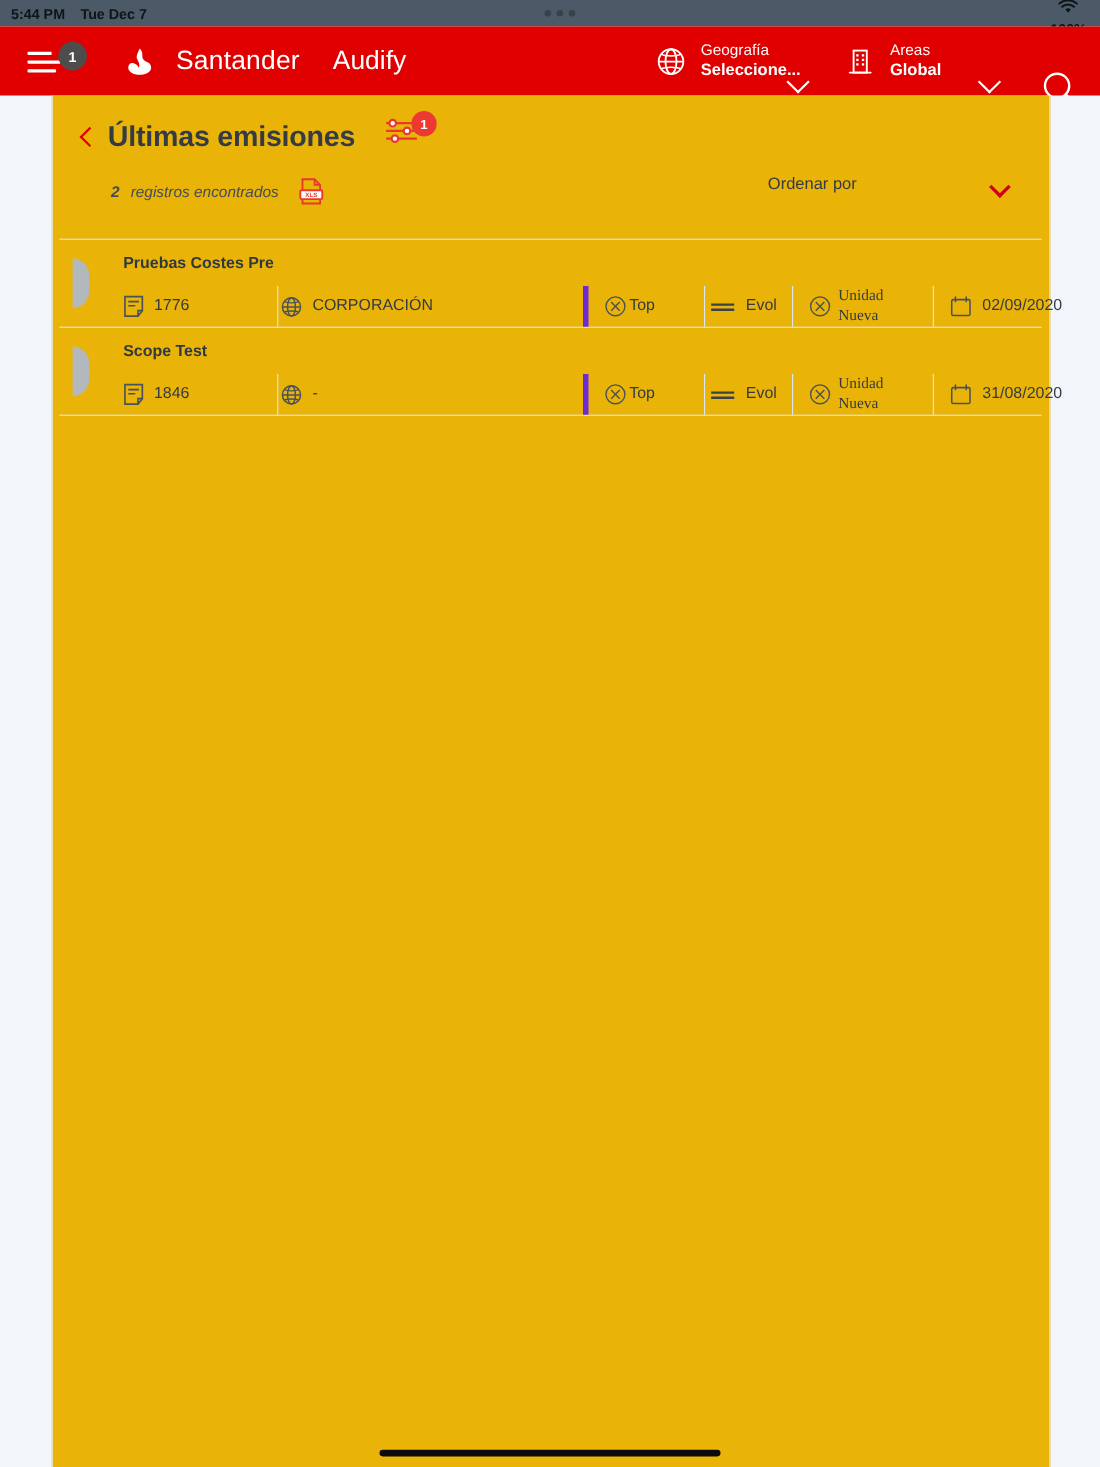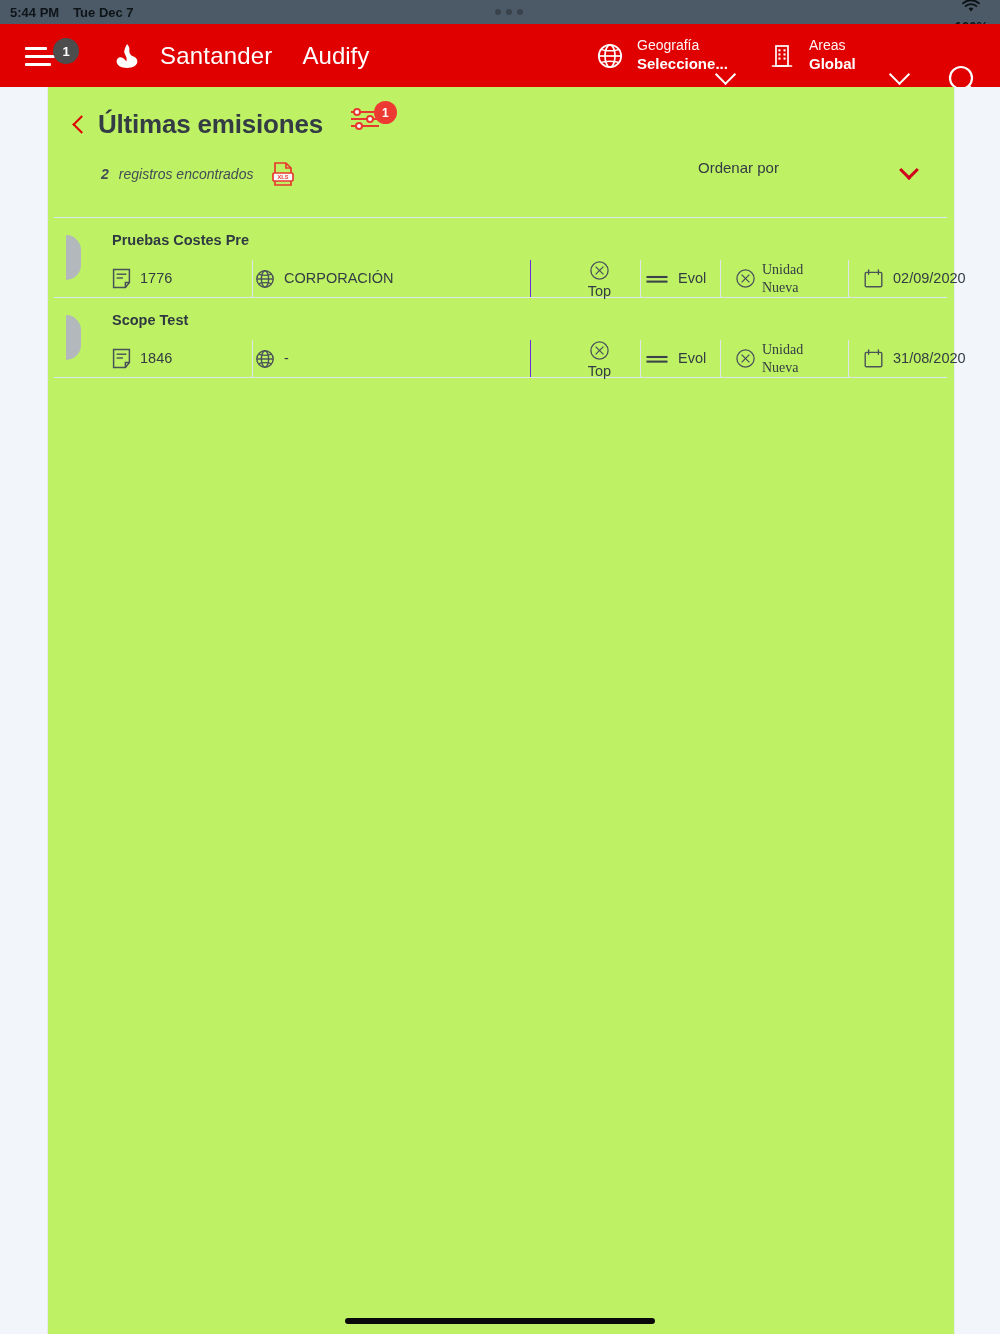--- a/index.html
+++ b/index.html
@@ -94,21 +94,21 @@
   .chev-area{position:absolute;left:892px;top:48px;}
   .searchbtn{position:absolute;left:945px;top:38px;cursor:pointer;}
 
   
   .page{
     position:absolute;top:87px;left:0;width:1000px;height:1247px;
     background:#f2f6fa;
   }
   .content{
     position:absolute;left:47px;top:0;width:908px;height:1247px;
-    background:#bef264;
+    background:#eab308;
     border-left:1px solid #e4ebf1;
     border-right:1px solid #e4ebf1;
     box-sizing:border-box;
   }
 
   .titlerow{
     position:absolute;left:0;top:13px;height:48px;display:flex;align-items:center;
   }
   .backarrow{
     margin-left:18px;width:26px;height:30px;display:flex;align-items:center;justify-content:center;cursor:pointer;
@@ -161,21 +161,21 @@
   .cells{
     position:absolute;left:58px;top:42px;right:0;height:37px;
   }
   .cell{
     position:absolute;top:0;height:37px;display:flex;align-items:center;gap:9px;
     font-size:14.5px;color:#333b44;
   }
   .cell .ctxt{line-height:1.15;}
   .cell-id{left:0;width:140px;}
   .cell-geo{left:140px;width:195px;padding-left:2px;border-left:1px solid #dde5ec;box-sizing:border-box;}
-  .cell-top{left:418px;width:110px;padding-left:28px;border-left:1px solid #6d28d9;box-sizing:border-box;gap:2px;flex-direction:column;}
+  .cell-top{left:418px;width:110px;padding-left:14px;border-left:5px solid #6d28d9;box-sizing:border-box;gap:2px;}
   .cell-evol{left:528px;width:110px;padding-left:4px;box-sizing:border-box;border-left:1px solid #dde5ec;}
   .cell-unidad{left:608px;width:134px;padding-left:14px;border-left:1px solid #dde5ec;box-sizing:border-box;gap:6px;}
   .cell-date{left:736px;width:170px;padding-left:14px;border-left:1px solid #dde5ec;box-sizing:border-box;}
   .two-line{display:flex;flex-direction:column;line-height:1.25;font-size:14px;font-family:Liberation Serif, serif;}
 
   .homebar{
     position:absolute;left:345px;top:1318px;width:310px;height:6px;border-radius:3px;background:#0a0a0a;
   }
   svg{display:block;}
 </style>

